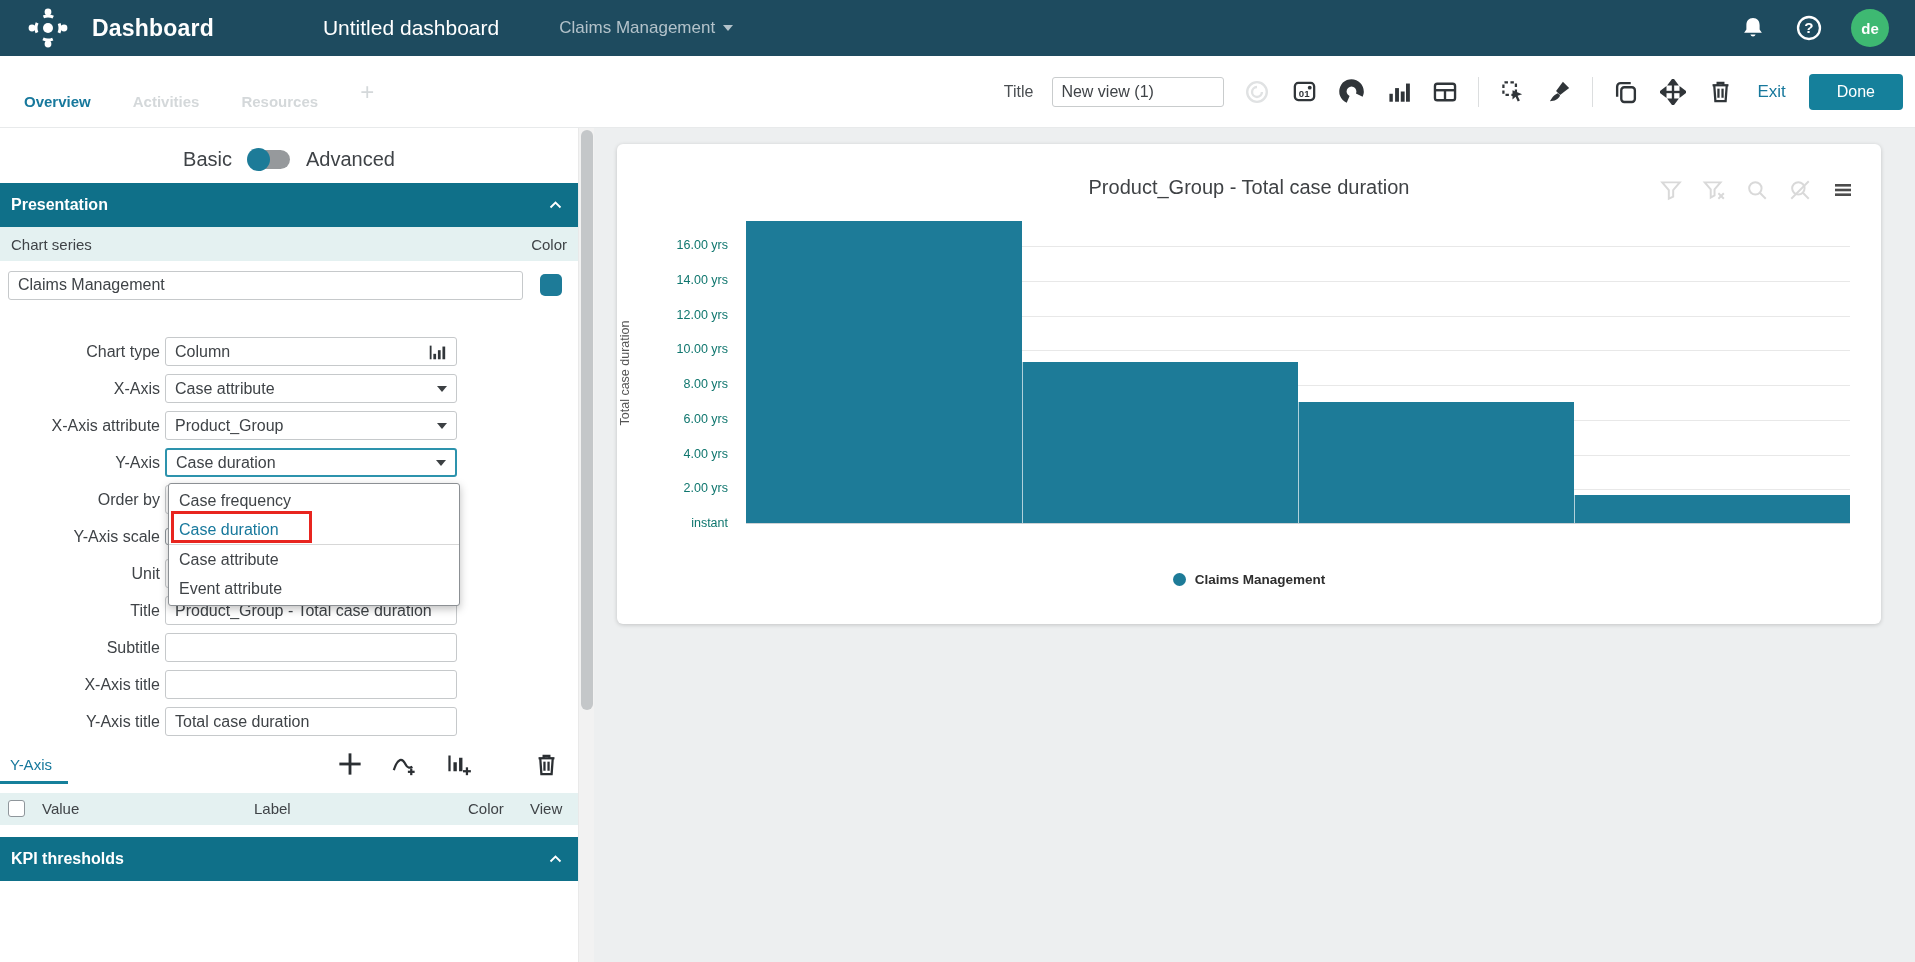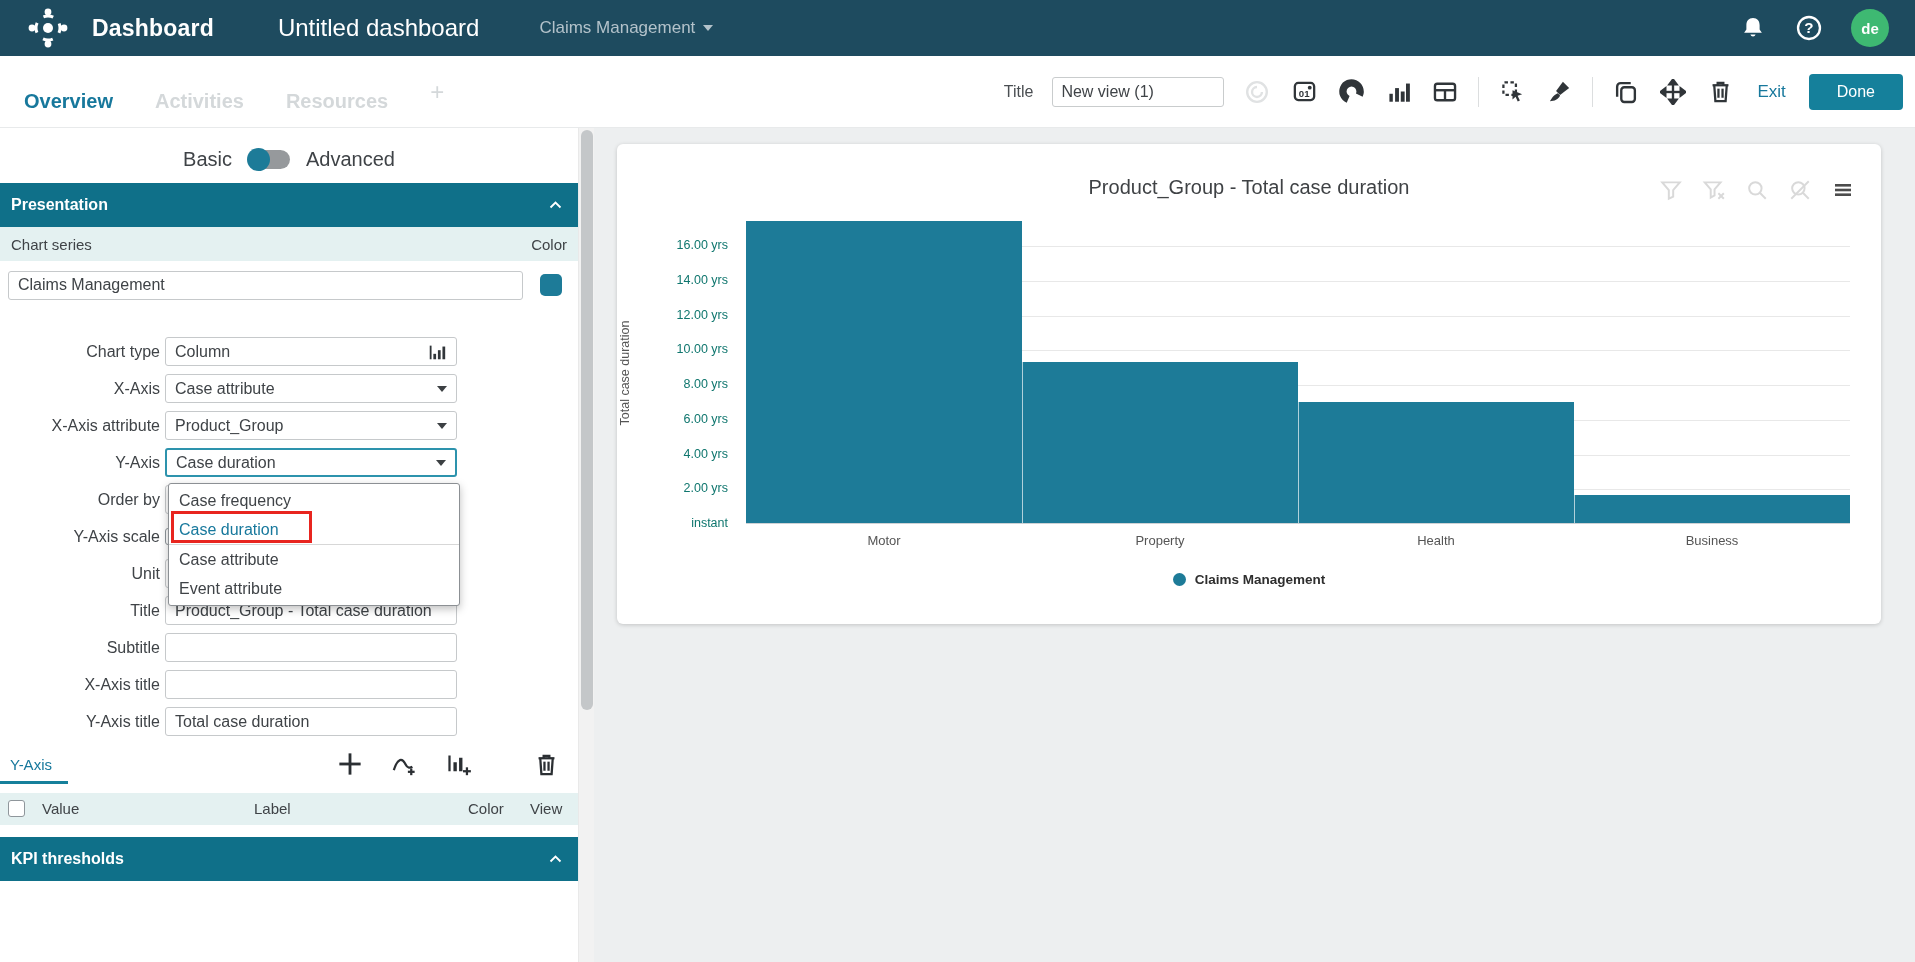--- a/index.html
+++ b/index.html
@@ -2,30 +2,30 @@
 <html><head>
 <meta charset="utf-8">
 <style>
   * { box-sizing: border-box; margin: 0; padding: 0; }
   html,body { width:1915px; height:962px; overflow:hidden; font-family:"Liberation Sans", sans-serif; background:#edeff0; }
 
   
   .navbar { height:56px; background:#1e4b5f; display:flex; align-items:center; padding:0 26px; color:#fff; }
   .logo { width:44px; height:44px; margin-right:22px; }
   .app-title { font-size:23px; font-weight:bold; letter-spacing:.2px; }
-  .doc-title { font-size:24px; margin-left:64px; }
+  .doc-title { font-size:21px; margin-left:109px; }
   .dataset-sel { margin-left:60px; font-size:17px; color:#b3c2ca; display:flex; align-items:center; gap:8px; cursor:pointer; }
   .caret-down-light { width:0; height:0; border-left:5px solid transparent; border-right:5px solid transparent; border-top:6px solid #b3c2ca; }
   .nav-right { margin-left:auto; display:flex; align-items:center; gap:28px; }
   .avatar { width:38px; height:38px; border-radius:50%; background:#3eb972; color:#fff; font-size:15px; font-weight:bold; display:flex; align-items:center; justify-content:center; }
 
   
   .toolbar { height:72px; background:#fff; display:flex; align-items:center; padding:0 12px 0 24px; border-bottom:1px solid #e8eaeb; }
   .tabs { display:flex; align-items:center; gap:42px; }
-  .tab { font-size:20px; font-weight:600; color:#d4d8da; cursor:pointer;margin-top:19px; }
+  .tab { font-size:15px; font-weight:600; color:#d4d8da; cursor:pointer;margin-top:19px; }
   .tab.active { color:#17789c; }
   .tab-add { font-size:24px; font-weight:400; color:#d4d8da; cursor:pointer; }
   .tb-right { margin-left:auto; display:flex; align-items:center; gap:19px; }
   .tb-title-label { font-size:16px; color:#4a4e52; }
   .tb-title-input { width:172px; height:30px; border:1px solid #c9cccd; border-radius:3px; font-size:16px; padding:0 8px; color:#3f4347; font-family:"Liberation Sans",sans-serif; }
   .icon-btn { width:28px; height:28px; display:flex; align-items:center; justify-content:center; cursor:pointer; }
   .tb-divider { width:1px; height:30px; background:#dcdedf; }
   .exit-link { font-size:17px; color:#17789c; cursor:pointer; margin:0 4px; }
   .done-btn { background:#15809b; color:#fff; border:none; border-radius:4px; font-size:16px; padding:9px 28px; cursor:pointer; font-family:"Liberation Sans",sans-serif; }
 
@@ -464,25 +464,19 @@
           <div class="gridline" style="top: 128.437px;"></div>
           <div class="gridline" style="top: 163.149px;"></div>
           <div class="gridline" style="top: 197.862px;"></div>
           <div class="gridline" style="top: 232.575px;"></div>
           <div class="gridline" style="top: 267.287px;"></div>
           <div class="bar" style="left: 0px; width: 276px; height: 302px; background: rgb(29, 123, 152);"></div>
           <div class="bar" style="left: 276px; width: 276px; height: 161.414px; background: rgb(29, 123, 152); border-left: 1px solid rgba(255, 255, 255, 0.65);"></div>
           <div class="bar" style="left: 552px; width: 276px; height: 121.494px; background: rgb(29, 123, 152); border-left: 1px solid rgba(255, 255, 255, 0.65);"></div>
           <div class="bar" style="left: 828px; width: 276px; height: 27.7701px; background: rgb(29, 123, 152); border-left: 1px solid rgba(255, 255, 255, 0.65);"></div>
         </div>
-      <div class="xlabels">
-          <div class="xlabel" style="left: 0px; width: 276px;">Motor</div>
-          <div class="xlabel" style="left: 276px; width: 276px;">Property</div>
-          <div class="xlabel" style="left: 552px; width: 276px;">Health</div>
-          <div class="xlabel" style="left: 828px; width: 276px;">Business</div>
-        </div>
       <div class="legend">
         <span class="legend-dot"></span>
         <span class="legend-label">Claims Management</span>
       </div>
     </div>
   </div>
 </div>
 
 </body></html>

